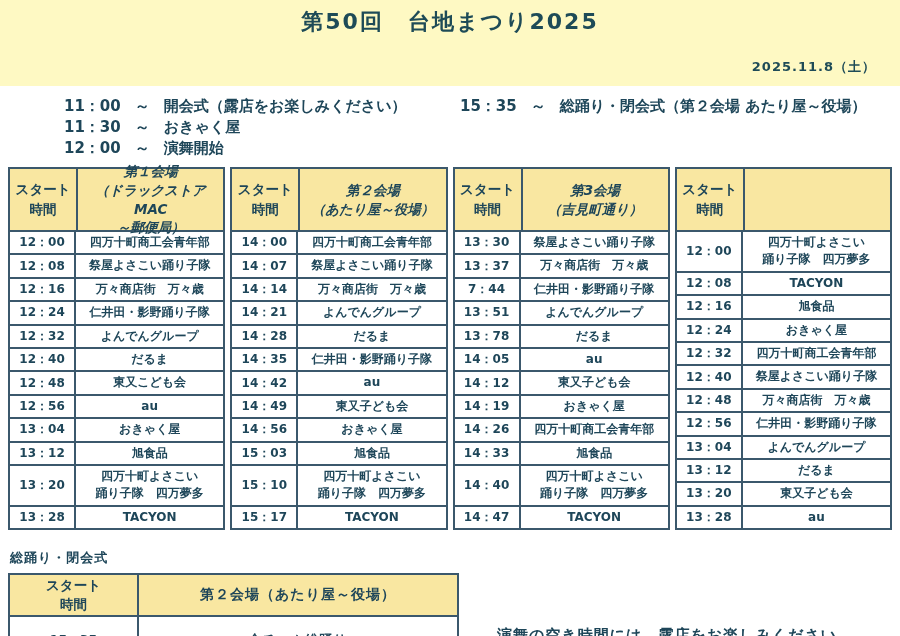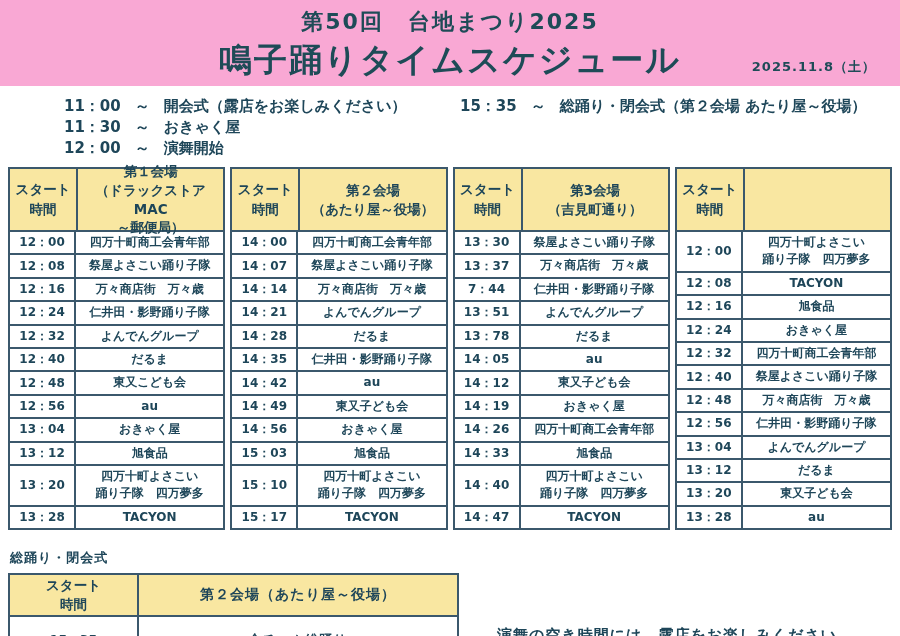--- a/index.html
+++ b/index.html
@@ -3,36 +3,36 @@
 <meta charset="utf-8">
 <style>
   html,body{margin:0;padding:0;}
   body{
     width:900px;height:636px;overflow:hidden;background:#ffffff;
     font-family:"DejaVu Sans","Liberation Sans",sans-serif;
     font-weight:bold;color:#1E4659;
     -webkit-font-smoothing:antialiased;
   }
   
-  .banner{background:#f9a8d4;height:86px;box-sizing:border-box;text-align:center;position:relative;padding-top:7px;}
+  .banner{background:#fef9c3;height:86px;box-sizing:border-box;text-align:center;position:relative;padding-top:7px;}
   .banner .subtitle{font-size:22px;letter-spacing:2px;color:#1E4B57;}
   .banner .title{font-size:33px;letter-spacing:2px;color:#1E4B57;margin-top:1px;}
   .banner .date{position:absolute;right:24px;bottom:10px;font-size:13px;letter-spacing:1px;color:#1E4B57;}
   
   .pre{display:flex;margin:10px 0 8px 64px;font-size:15px;line-height:21px;}
   .pre-left{width:396px;flex:none;}
   .pre-line{display:flex;white-space:nowrap;}
   .pre-line .t{flex:none;}
   .pre-line .s{flex:none;margin:0 14px;}
   
   .tables{display:flex;gap:5px;margin:4px 8px 0 8px;align-items:flex-start;}
   .vtable{flex:1;border:2px solid #3B586C;background:#ffffff;}
   .vhead{display:flex;background:#F9E7A1;height:61px;}
   .vhead .time-h{width:31%;flex:none;border-right:2px solid #3B586C;display:flex;align-items:center;justify-content:center;text-align:center;white-space:pre-line;font-size:13.5px;line-height:1.45;}
-  .vhead .venue-h{flex:1;display:flex;align-items:center;justify-content:center;text-align:center;white-space:pre-line;font-size:13.5px;line-height:1.4;padding:0 2px;}
+  .vhead .venue-h{flex:1;display:flex;align-items:center;justify-content:center;text-align:center;white-space:pre-line;font-size:13.5px;line-height:1.4;padding:0 2px;font-style:italic;}
   .trow{display:flex;border-top:2px solid #3B586C;}
   .trow .cell{display:flex;align-items:center;justify-content:center;text-align:center;font-size:12px;box-sizing:border-box;padding:2px 1px;min-height:16px;}
   .trow .time{width:31%;flex:none;border-right:2px solid #3B586C;}
   .trow .team{flex:1;white-space:pre-line;line-height:1.45;}
   
   .finale-label{margin:19px 0 6px 10px;font-size:13px;letter-spacing:1px;}
   .finale-row{display:flex;margin-left:8px;align-items:flex-end;}
   .ftable{width:447px;flex:none;border:2px solid #3B586C;}
   .fhead{display:flex;background:#F9E7A1;height:40px;}
   .fhead .time-h{width:127px;flex:none;border-right:2px solid #3B586C;display:flex;align-items:center;justify-content:center;text-align:center;white-space:pre-line;font-size:13.5px;line-height:1.45;}
@@ -40,21 +40,20 @@
   .frow{display:flex;border-top:2px solid #3B586C;height:46px;}
   .frow .time{width:127px;flex:none;border-right:2px solid #3B586C;display:flex;align-items:center;justify-content:center;font-size:12.5px;}
   .frow .team{flex:1;display:flex;align-items:center;justify-content:center;font-size:13px;letter-spacing:1px;}
   .note{margin:0 0 20px 38px;font-size:15px;letter-spacing:1px;white-space:nowrap;}
 </style>
 </head>
 <body>
 
 <div class="banner">
   <div class="subtitle">第50回　台地まつり2025</div>
-  <div class="title">鳴子踊りタイムスケジュール</div>
   <div class="date">2025.11.8（土）</div>
 </div>
 
 <div class="pre">
   <div class="pre-left">
     <div class="pre-line">
       <span class="t">11：00</span>
       <span class="s">～</span>
       <span class="l">開会式（露店をお楽しみください）</span>
     </div>

